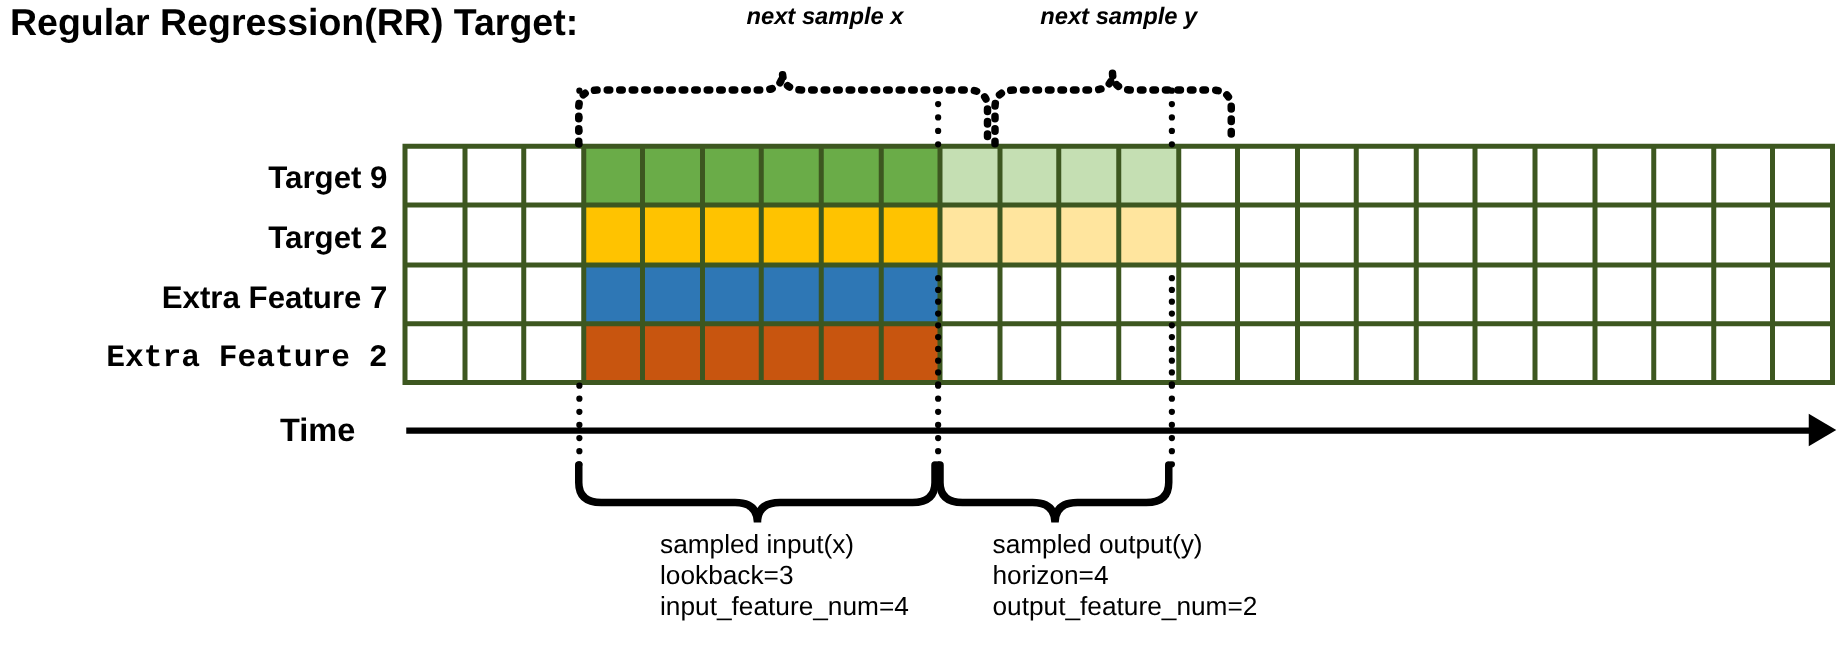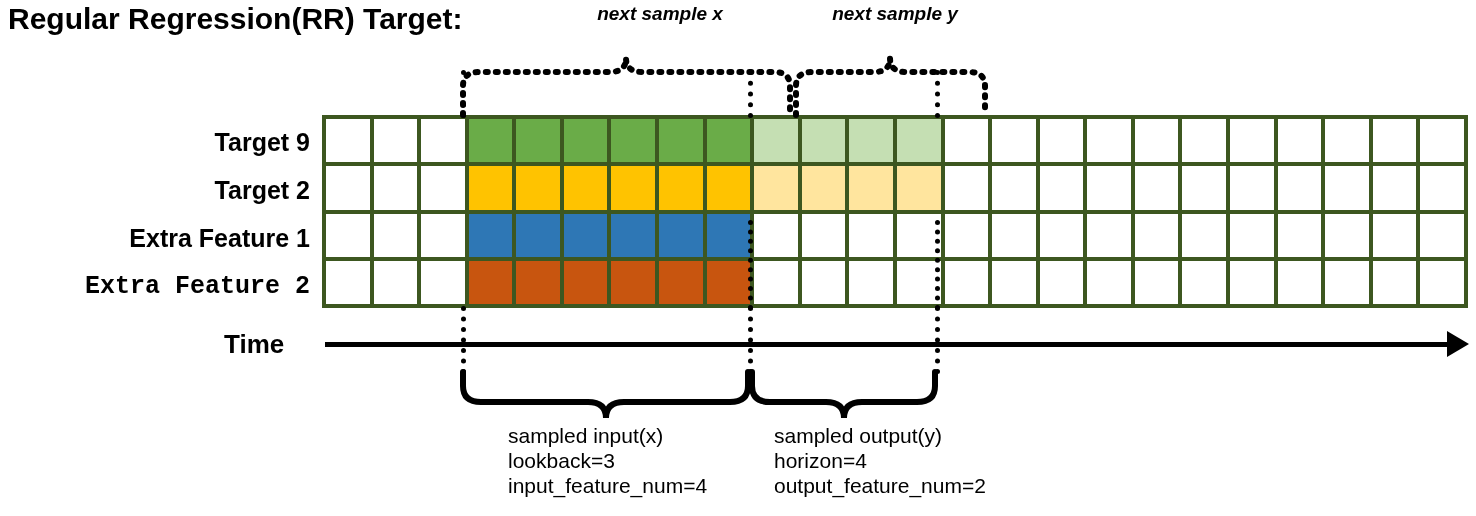--- a/index.html
+++ b/index.html
@@ -120,36 +120,37 @@
     height: 516px;
     pointer-events: none;
   }
 
   
   .caption-block {
     position: absolute;
     font-size: 21px;
     line-height: 25px;
     white-space: nowrap;
+    margin-left: 20px;
   }
   #caption-input  { left: 508px; top: 423px; }
   #caption-output { left: 774px; top: 423px; }
   .caption-line { display: block; }
 </style>
 </head>
 <body>
 
 <div id="diagram-title">Regular Regression(RR) Target:</div>
 
 <div id="label-next-sample-x" class="top-brace-label">next sample x</div>
 <div id="label-next-sample-y" class="top-brace-label">next sample y</div>
 
 <div class="row-label" style="top:130px;">Target 9</div>
 <div class="row-label" style="top:178px;">Target 2</div>
-<div class="row-label" style="top:226px;">Extra Feature 1</div>
+<div class="row-label" style="top:226px;">Extra Feature 7</div>
 <div class="row-label" style="top:274px;font-family:Liberation Mono, monospace;">Extra Feature 2</div>
 
 <div id="grid" style="background: rgb(61, 87, 32);">
   <div class="grid-row">
       <div class="grid-cell" style="background: rgb(255, 255, 255);"></div>
       <div class="grid-cell" style="background: rgb(255, 255, 255);"></div>
       <div class="grid-cell" style="background: rgb(255, 255, 255);"></div>
       <div class="grid-cell" style="background: rgb(106, 172, 72);"></div>
       <div class="grid-cell" style="background: rgb(106, 172, 72);"></div>
       <div class="grid-cell" style="background: rgb(106, 172, 72);"></div>

